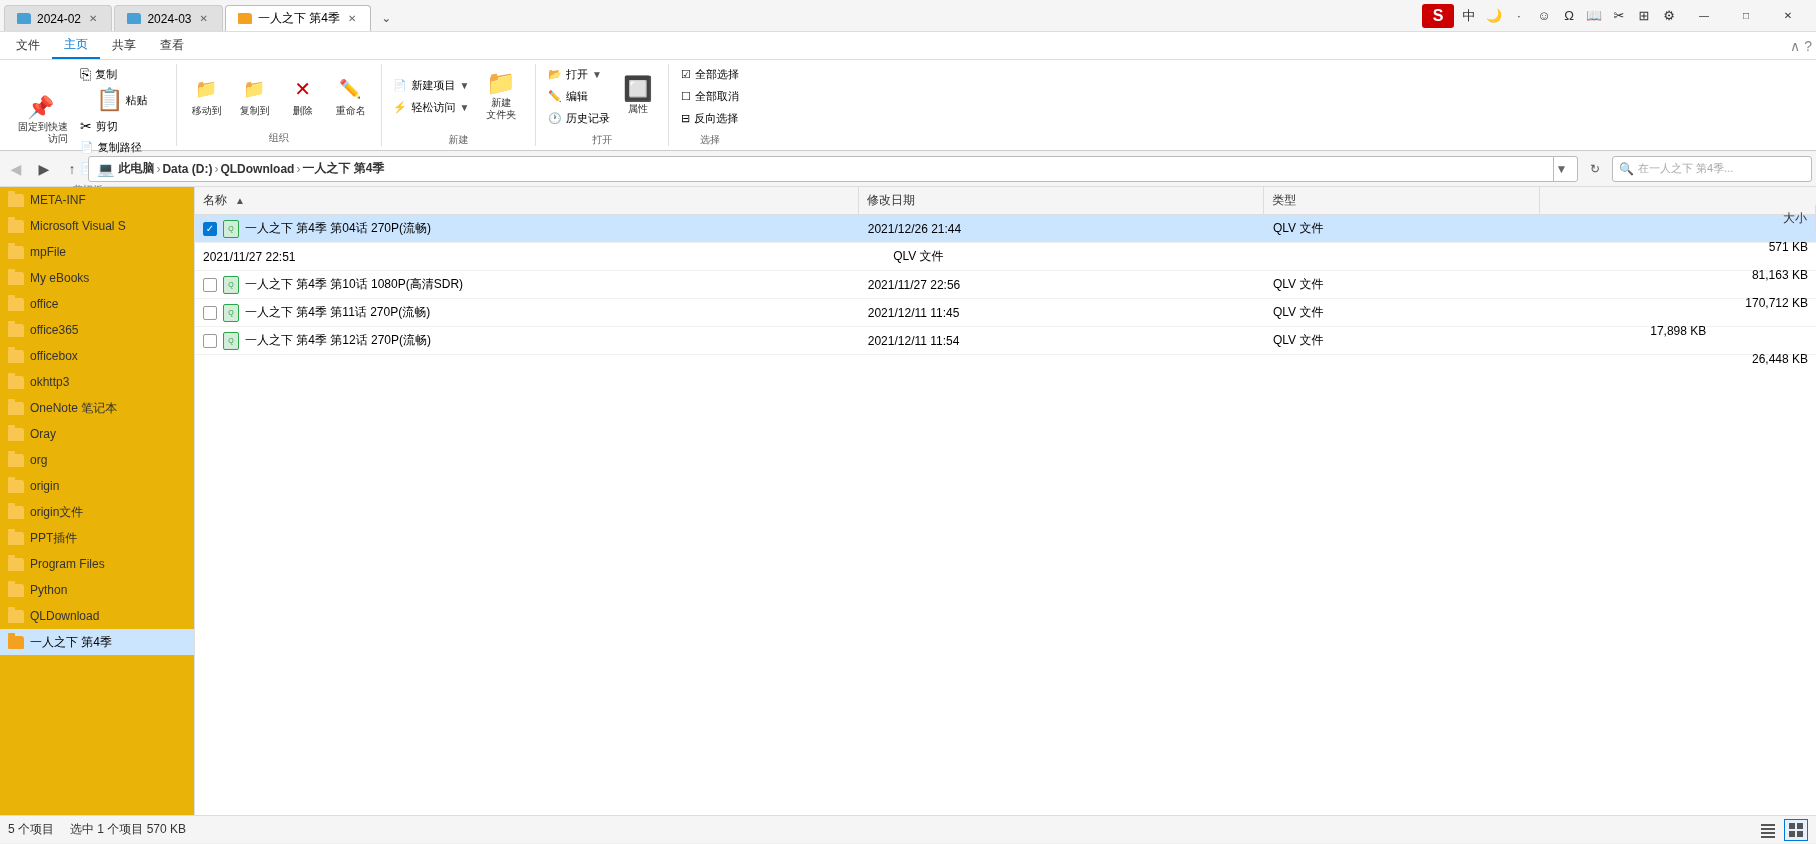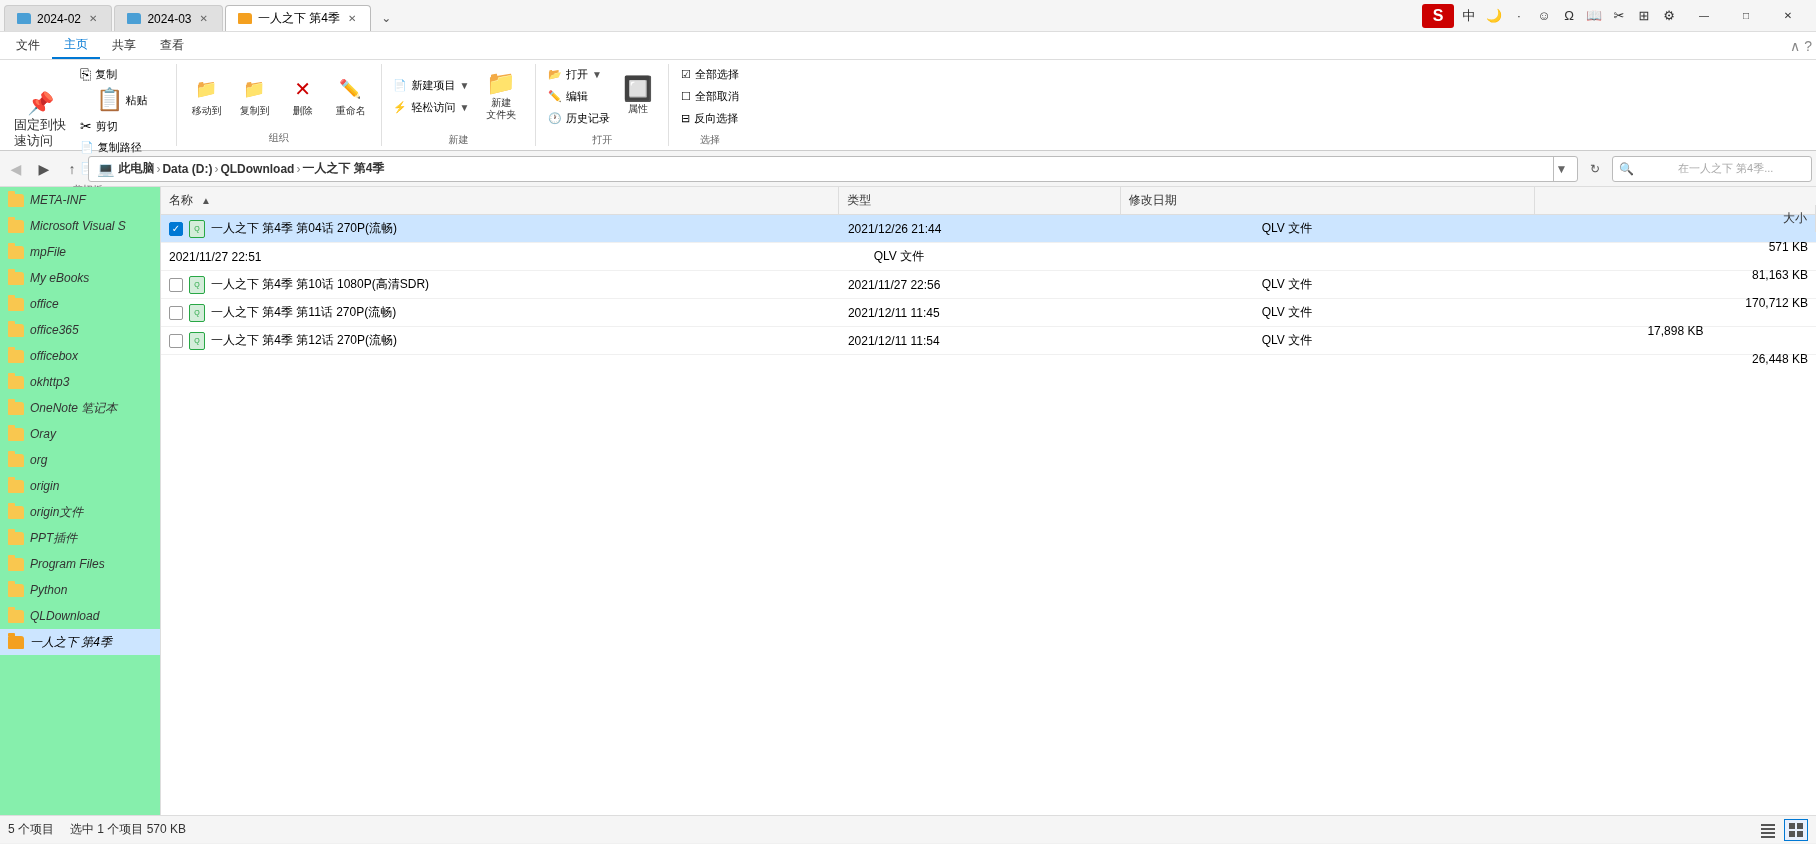--- a/index.html
+++ b/index.html
@@ -301,26 +301,25 @@
     .search-icon { color: #888; font-size: 12px; }
 
     
     .main-area {
       display: flex;
       height: calc(844px - 32px - 120px - 36px - 28px);
     }
 
     
     .sidebar {
-      width: 161px;
-      background: #86efac;
+      width: 195px;
+      background: #eab308;
       border-right: 1px solid #ddd;
       overflow-y: auto;
       overflow-x: hidden;
-      font-style: italic;
     }
     .sidebar-item {
       display: flex;
       align-items: center;
       padding: 3px 8px;
       cursor: pointer;
       gap: 6px;
       font-size: 12px;
       color: #333;
       height: 26px;
@@ -542,21 +541,21 @@
     </div>
   </div>
 
   <div class="ribbon-content">
 
     <div class="ribbon-group">
       <div class="ribbon-group-items">
 
         <div class="ribbon-btn" style="min-width:56px;">
           <div class="ribbon-btn-icon" style="font-size:22px;">📌</div>
-          <div class="ribbon-btn-label" style="font-size:13px;line-height:1.2;text-align:left;max-width:54px;">固定到快速访问</div>
+          <div class="ribbon-btn-label" style="font-size:10px;line-height:1.2;text-align:right;max-width:54px;">固定到快速访问</div>
         </div>
         <div style="display:flex;flex-direction:column;gap:1px;">
 
           <div class="ribbon-btn-sm">
             <span style="font-size:14px;">⎘</span>
             <span>复制</span>
           </div>
 
           <div class="ribbon-btn-large" style="flex-direction:row;height:auto;min-width:auto;padding:2px 4px;">
             <span style="font-size:22px;">📋</span>
@@ -694,21 +693,21 @@
       <span class="breadcrumb-sep">›</span>
       <span class="breadcrumb-item">QLDownload</span>
       <span class="breadcrumb-sep">›</span>
       <span class="breadcrumb-item">一人之下 第4季</span>
     </div>
     <div class="address-dropdown">▼</div>
   </div>
   <div class="refresh-btn">↻</div>
   <div class="search-bar">
     <span class="search-icon">🔍</span>
-    <span style="color:#aaa;font-size:11px;margin-left:40px;">在一人之下 第4季...</span>
+    <span style="color:#aaa;font-size:11px;">在一人之下 第4季...</span>
   </div>
 </div>
 
 <div class="main-area">
 
   <div class="sidebar">
     <div class="sidebar-item">
       <div class="folder-icon-sm"></div>
       <span>META-INF</span>
     </div>
@@ -781,25 +780,25 @@
       <span>一人之下 第4季</span>
     </div>
   </div>
 
   <div class="file-list">
     <div class="file-list-header">
       <div class="col-header col-name">
         <span>名称</span>
         <span class="col-sort-arrow">▲</span>
       </div>
+      <div class="col-header col-date">
+        <span>修改日期</span>
+      </div>
       <div class="col-header col-type">
         <span>类型</span>
-      </div>
-      <div class="col-header col-date">
-        <span>修改日期</span>
       </div>
       <div class="col-header col-size">
         <span>大小</span>
       </div>
     </div>
 
     <div class="file-row selected">
       <div class="file-cell col-name">
         <div class="file-check checked">✓</div>
         <div class="qlv-icon">Q</div>

